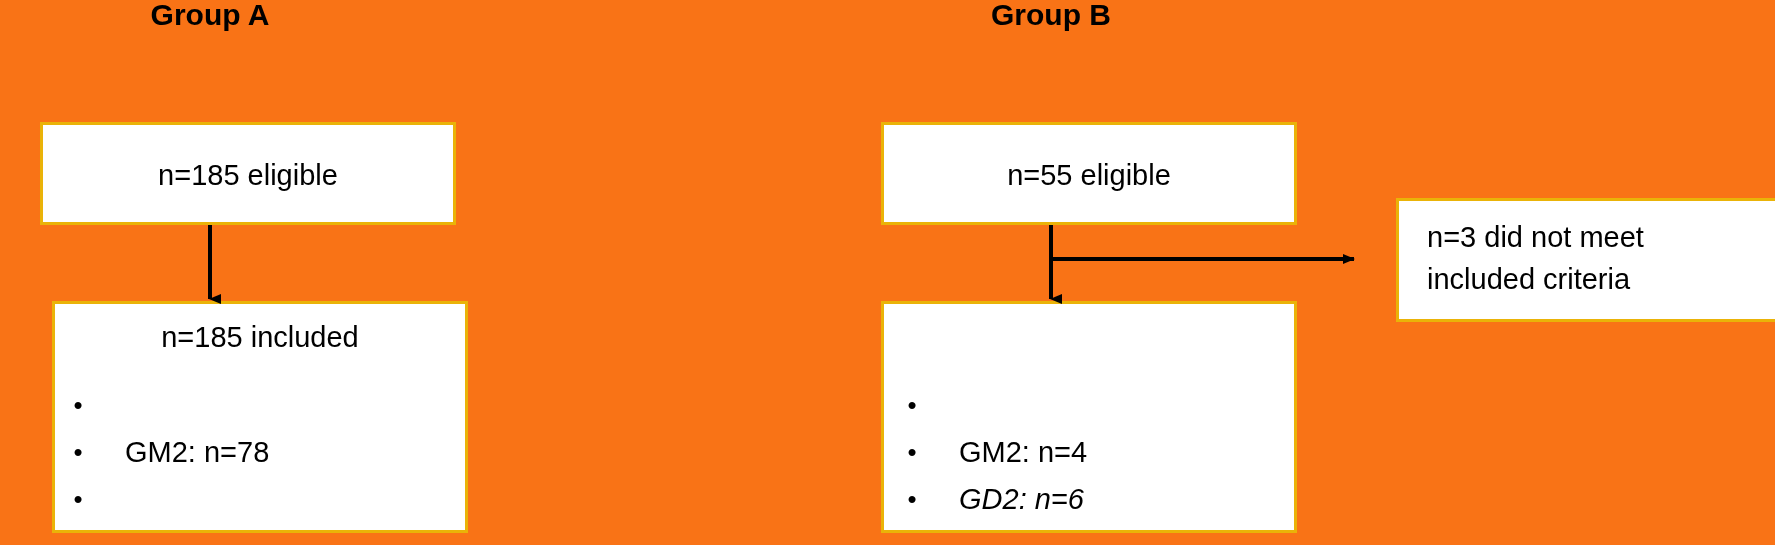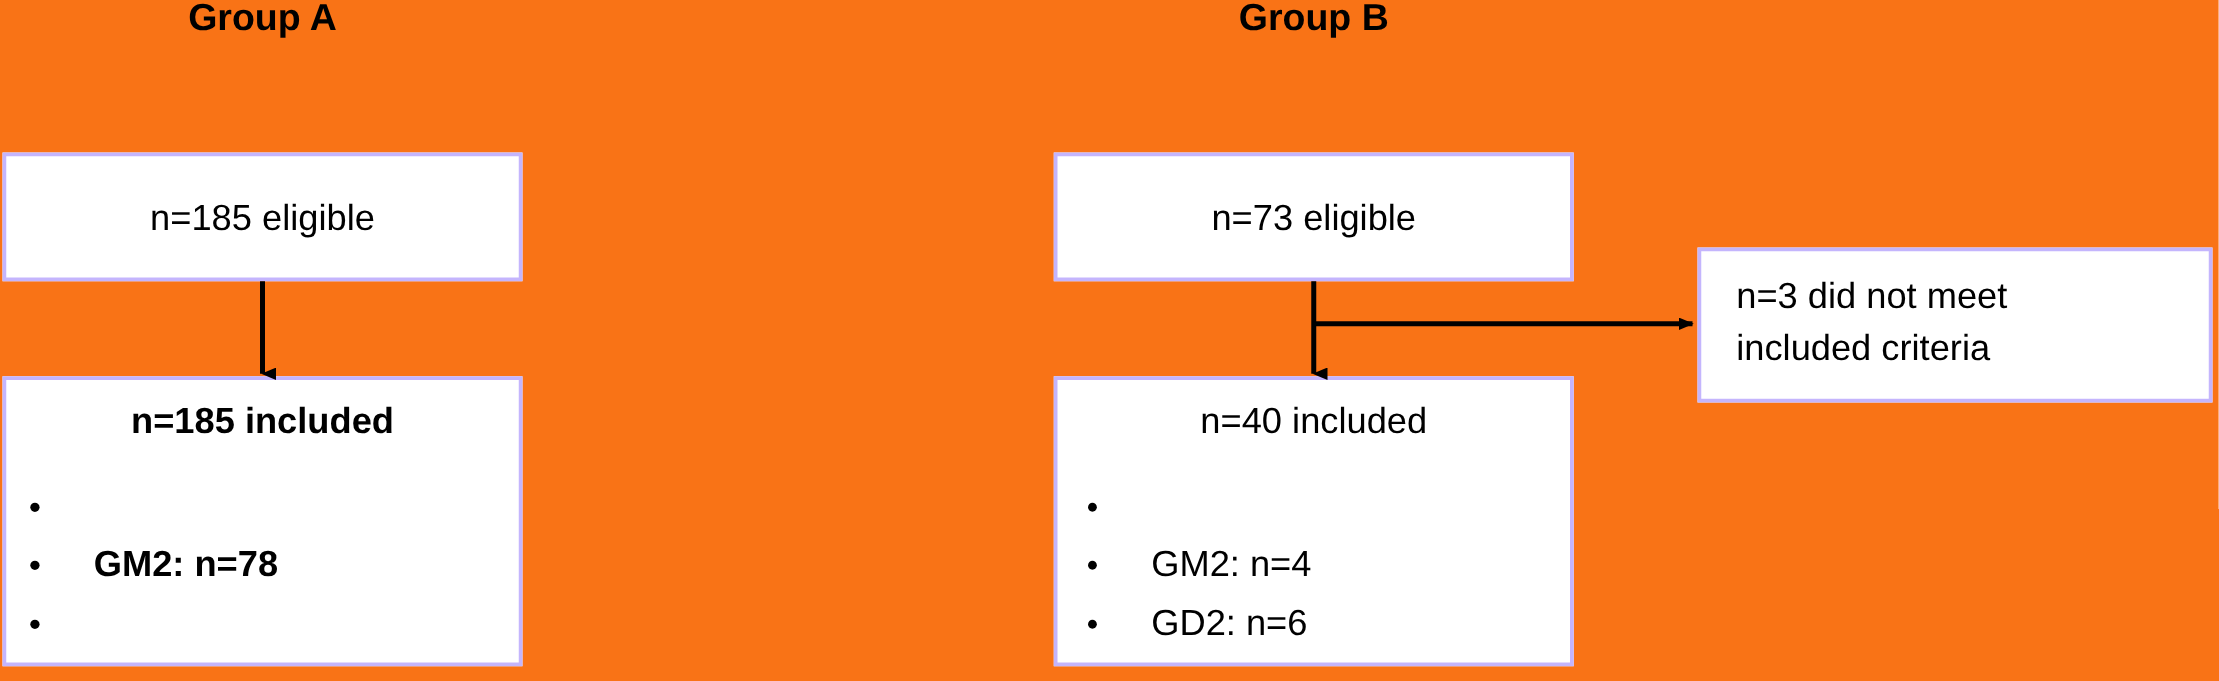--- a/index.html
+++ b/index.html
@@ -21,23 +21,24 @@
   .group-title {
     position: absolute;
     font-weight: bold;
     font-size: 30px;
     line-height: 34px;
     white-space: nowrap;
     text-align: center;
   }
   .box {
     position: absolute;
-    border: 3px solid #c4b5fd;
+    border: 3px solid #eab308;
     box-sizing: border-box;
     background: #ffffff;
+    margin-left: 38px;
   }
   .box-heading {
     position: absolute;
     left: 0;
     right: 0;
     text-align: center;
     font-size: 29px;
     line-height: 34px;
     white-space: nowrap;
   }
@@ -94,53 +95,52 @@
 <div id="canvas">
 
   <div class="group-title" style="left:0px; top:-2px; width:420px;">Group A</div>
 
   <div class="group-title" style="left:843px; top:-2px; width:416px;">Group B</div>
 
   <div class="box" style="left:2px; top:122px; width:416px; height:103px;">
     <div class="box-heading" style="top:33px;">n=185 eligible</div>
   </div>
 
-  <div class="box" style="left:2px; top:301px; width:416px; height:232px;font-weight:bold;">
+  <div class="box" style="left:14px; top:301px; width:416px; height:232px;">
     <div class="box-heading" style="top:16px;">n=185 included</div>
     <ul class="bullet-list" style="top:78px;">
       <li class="bullet-item">
         <span class="bullet-dot" style="left:13px;">•</span>
       </li>
       <li class="bullet-item">
         <span class="bullet-dot" style="left:13px;">•</span>
         <span class="bullet-text" style="left:70px;">GM2: n=78</span>
       </li>
       <li class="bullet-item">
         <span class="bullet-dot" style="left:13px;">•</span>
       </li>
     </ul>
   </div>
 
   <div class="box" style="left:843px; top:122px; width:416px; height:103px;">
-    <div class="box-heading" style="top:33px;">n=73 eligible</div>
+    <div class="box-heading" style="top:33px;">n=55 eligible</div>
   </div>
 
   <div class="box" style="left:843px; top:301px; width:416px; height:232px;">
-    <div class="box-heading" style="top:16px;">n=40 included</div>
     <ul class="bullet-list" style="top:78px;">
       <li class="bullet-item">
         <span class="bullet-dot" style="left:18px;">•</span>
       </li>
       <li class="bullet-item">
         <span class="bullet-dot" style="left:18px;">•</span>
         <span class="bullet-text" style="left:75px;">GM2: n=4</span>
       </li>
       <li class="bullet-item">
         <span class="bullet-dot" style="left:18px;">•</span>
-        <span class="bullet-text" style="left:75px;">GD2: n=6</span>
+        <span class="bullet-text" style="left:75px;font-style:italic;">GD2: n=6</span>
       </li>
     </ul>
   </div>
 
   <div class="box" style="left:1358px; top:198px; width:412px; height:124px;">
     <div class="exclusion-text" style="left:28px; top:15px; right:10px;">
       <div class="exclusion-line">n=3 did not meet</div>
       <div class="exclusion-line">included criteria</div>
     </div>
   </div>

